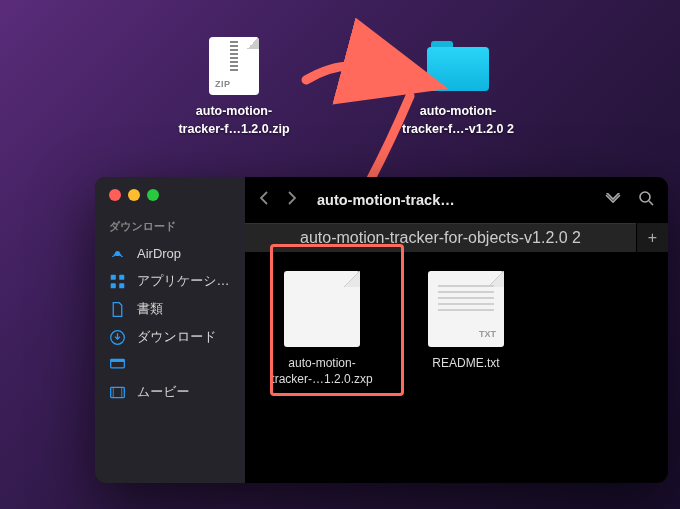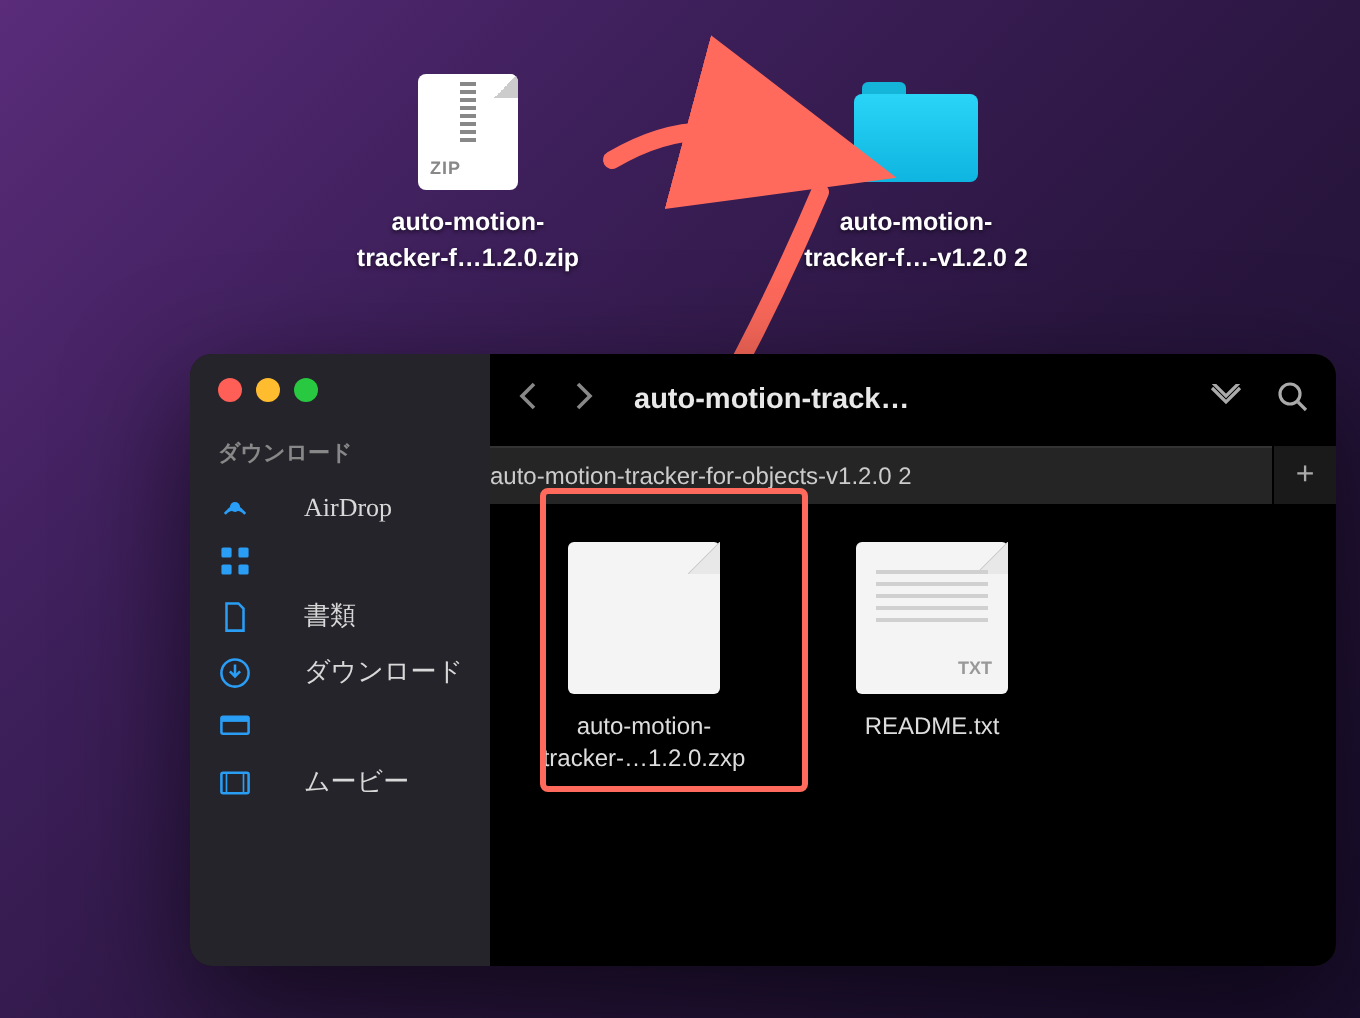--- a/index.html
+++ b/index.html
@@ -23,31 +23,31 @@
 .arrow { position:absolute; pointer-events:none; }
 .arrow svg { overflow:visible; }
 .arrow1 { top:52px; left:300px; width:90px; height:50px; }
 .arrow2 { top:90px; left:310px; width:120px; height:190px; }
 .finder { position:absolute; top:177px; left:95px; width:573px; height:306px; background:#1e1e1e; border-radius:11px; box-shadow:0 20px 60px rgba(0,0,0,.6); overflow:hidden; display:flex; }
 .sidebar { width:150px; background:rgba(40,38,46,.76); backdrop-filter:blur(10px); padding:12px 0 8px; display:flex; flex-direction:column; }
 .traffic { display:flex; gap:7px; padding:0 0 14px 14px; }
 .traffic span { width:12px; height:12px; border-radius:50%; }
 .t-close{background:#ff5f57;} .t-min{background:#febc2e;} .t-max{background:#28c840;}
 .sec-title { font-size:11px; color:#888; padding:4px 14px 6px; font-weight:600;}
-.side-item { display:flex; align-items:center; gap:26px; padding:5px 14px; font-size:13px; color:#d8d8d8; cursor:pointer; white-space:nowrap; overflow:hidden; text-overflow:ellipsis;font-family:Liberation Serif, serif;}
+.side-item { display:flex; align-items:center; gap:11px; padding:5px 14px; font-size:13px; color:#d8d8d8; cursor:pointer; white-space:nowrap; overflow:hidden; text-overflow:ellipsis;}
 .side-item .ic { width:17px; height:17px; flex-shrink:0; display:flex; align-items:center; justify-content:center; color:#2a9df5;}
 .main { flex:1; background:#000000; display:flex; flex-direction:column; }
 .toolbar { height:46px; display:flex; align-items:center; padding:0 14px; gap:12px; }
 .navbtns { display:flex; gap:18px; color:#888; }
 .navbtns span{cursor:pointer;}
 .title { flex:1; text-align:left; font-size:14.5px; font-weight:600; color:#e8e8e8; padding-left:8px;}
 .tool-right { display:flex; gap:16px; color:#aaa; align-items:center;}
 .tool-right span{cursor:pointer;}
 .tabbar { height:30px; display:flex; align-items:stretch; background:#1a1a1a; border-bottom:1px solid #000;}
-.tab-item { flex:1; display:flex; align-items:center; font-size:12px; color:#ccc; background:#252525; border-top:1px solid #333;}
+.tab-item { flex:1; display:flex; align-items:center; justify-content:center; font-size:16px; color:#ccc; background:#252525; border-top:1px solid #333;}
 .tab-add { width:32px; display:flex; align-items:center; justify-content:center; color:#aaa; font-size:16px; cursor:pointer; border-left:1px solid #000;}
 .content { flex:1; padding:18px 22px; display:flex; gap:34px; align-items:flex-start;}
 .file-item { display:flex; flex-direction:column; align-items:center; width:110px; cursor:pointer;}
 .file-ic { width:76px; height:76px; background:#f4f4f4; border-radius:3px; position:relative;}
 .file-ic::before { content:""; position:absolute; top:0; right:0; width:16px; height:16px; background:linear-gradient(135deg,transparent 48%,#ccc 50%,#e8e8e8 52%); }
 .file-ic .lines { position:absolute; top:14px; left:10px; right:10px;}
 .file-ic .lines div{height:2px;background:#d0d0d0;margin-bottom:4px;}
 .file-ic .ext{position:absolute;bottom:8px;right:8px;font-size:9px;color:#999;font-weight:600;}
 .file-lbl { margin-top:8px; font-size:12px; color:#ddd; text-align:center; line-height:1.35;}
 .highlight { position:absolute; border:3px solid #ff6a5c; border-radius:4px; pointer-events:none;}
@@ -123,20 +123,21 @@
         </div>
         <div class="side-item">
           <span class="ic">
             <svg width="17" height="17" viewBox="0 0 20 20">
               <rect x="2" y="2" width="6" height="6" rx="1" fill="currentColor"></rect>
               <rect x="12" y="2" width="6" height="6" rx="1" fill="currentColor"></rect>
               <rect x="2" y="12" width="6" height="6" rx="1" fill="currentColor"></rect>
               <rect x="12" y="12" width="6" height="6" rx="1" fill="currentColor"></rect>
             </svg>
           </span>
+          <span>アプリケーシ…</span>
         </div>
         <div class="side-item">
           <span class="ic">
             <svg width="17" height="17" viewBox="0 0 20 20">
               <path d="M5,2 h7 l3,3 v13 h-10 z" stroke="currentColor" stroke-width="1.5" fill="none"></path>
             </svg>
           </span>
           <span>書類</span>
         </div>
         <div class="side-item">

